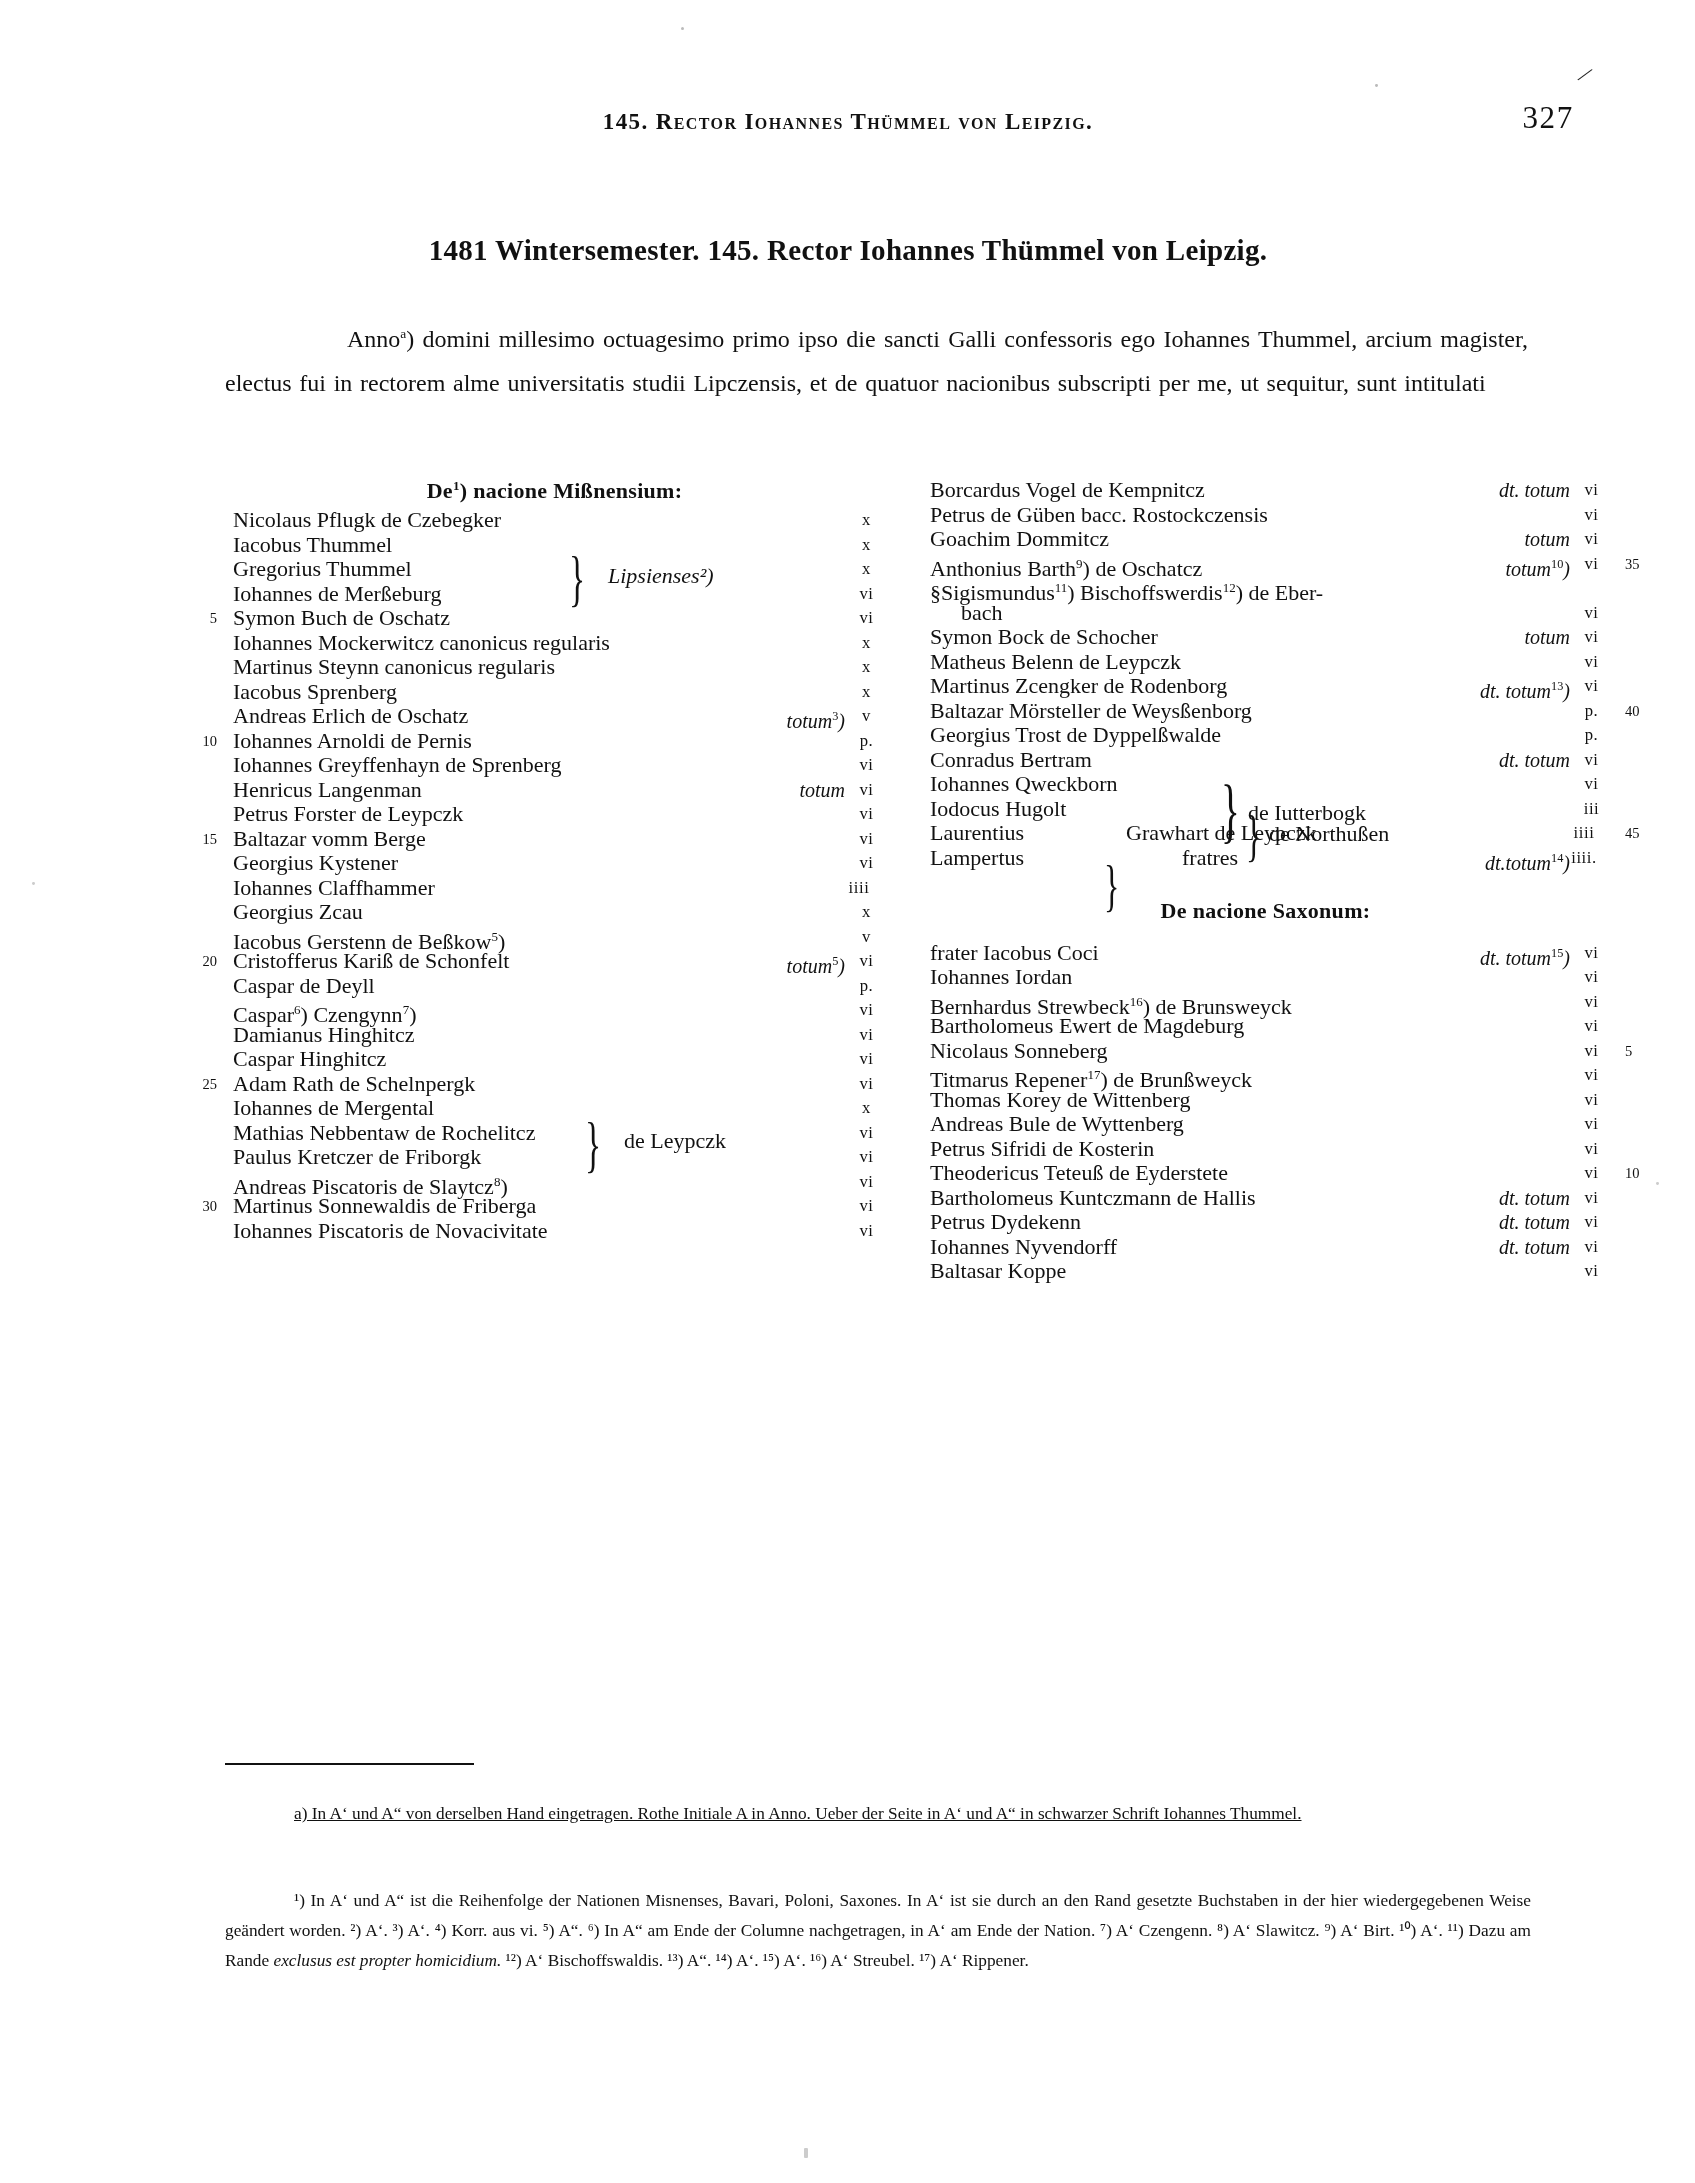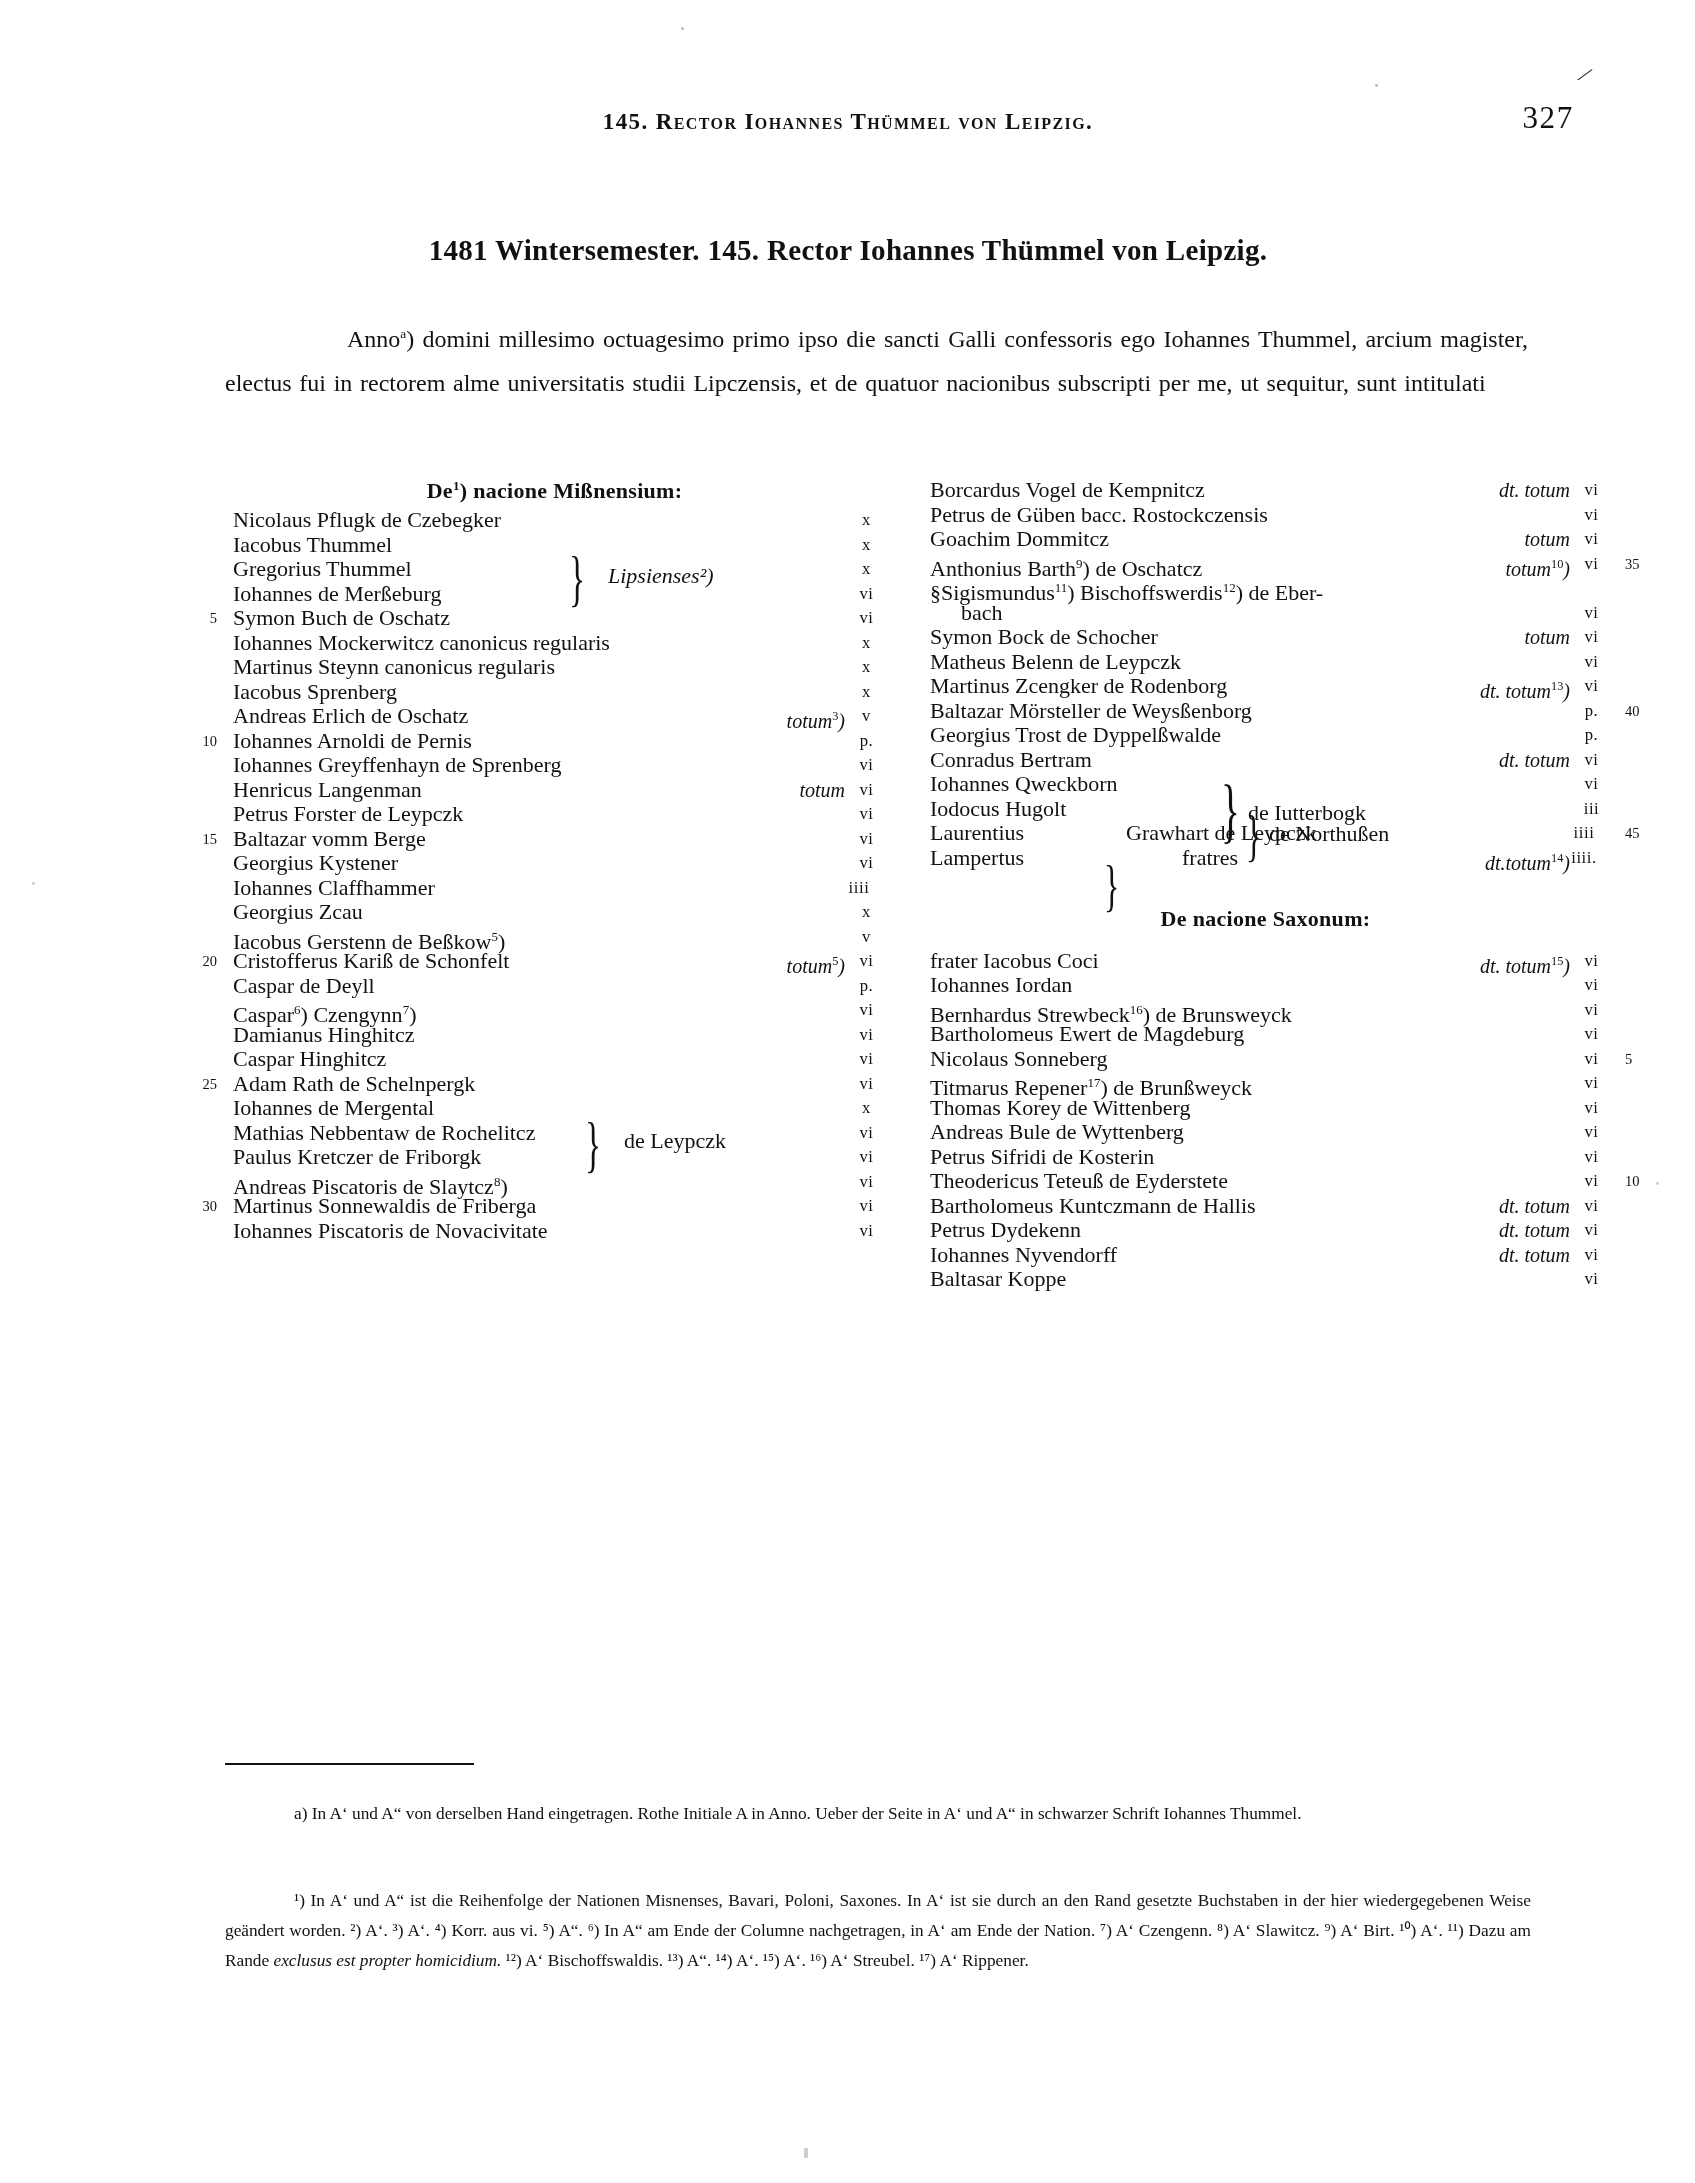--- a/index.html
+++ b/index.html
@@ -126,21 +126,21 @@
     position:absolute; left:225px; top:1763px;
     width:249px; height:1.7px; background:#111;
   }
   .fn {
     position:absolute; left:225px; width:1306px;
     font-size:17.3px; line-height:30px; text-align:justify;
   }
   .fn .ind { display:inline-block; width:69px; }
   .fn i { font-style:italic; }
 
-  .fn-a { top:1799px; }
+  .fn-a { top:1799px;text-decoration:underline; }
   .fn-n { top:1886px; }
 
   
   .speck { position:absolute; background:#888; border-radius:50%; }
 </style>
 </head>
 <body>
 
 <div class="page">
 
@@ -418,21 +418,21 @@
           <span class="val wide">iiii.</span>
           <span class="bracelab" style="left: 262px; top: 0px;">fratres</span>
         </div>
       </div>
 
     <div class="brace" style="left:326px; top:329px; font-size:58px;">}</div>
     <div class="bracelab" style="left:349px; top:343px;">de Northußen</div>
 
     <div class="brace" style="left:184px; top:379px; font-size:58px;">}</div>
 
-    <div class="sect-head saxon" style="margin-top:36px;">
+    <div class="sect-head saxon" style="margin-top:28px;">
       <span>De nacione Saxonum:</span>
     </div>
 
     <div id="saxon-list">
         <div class="ln">
           <span class="num"></span>
           <span class="name">frater Iacobus Coci</span>
           <span class="ann">dt. totum<sup>15</sup>)</span>
           <span class="val">vi</span>
         </div>

